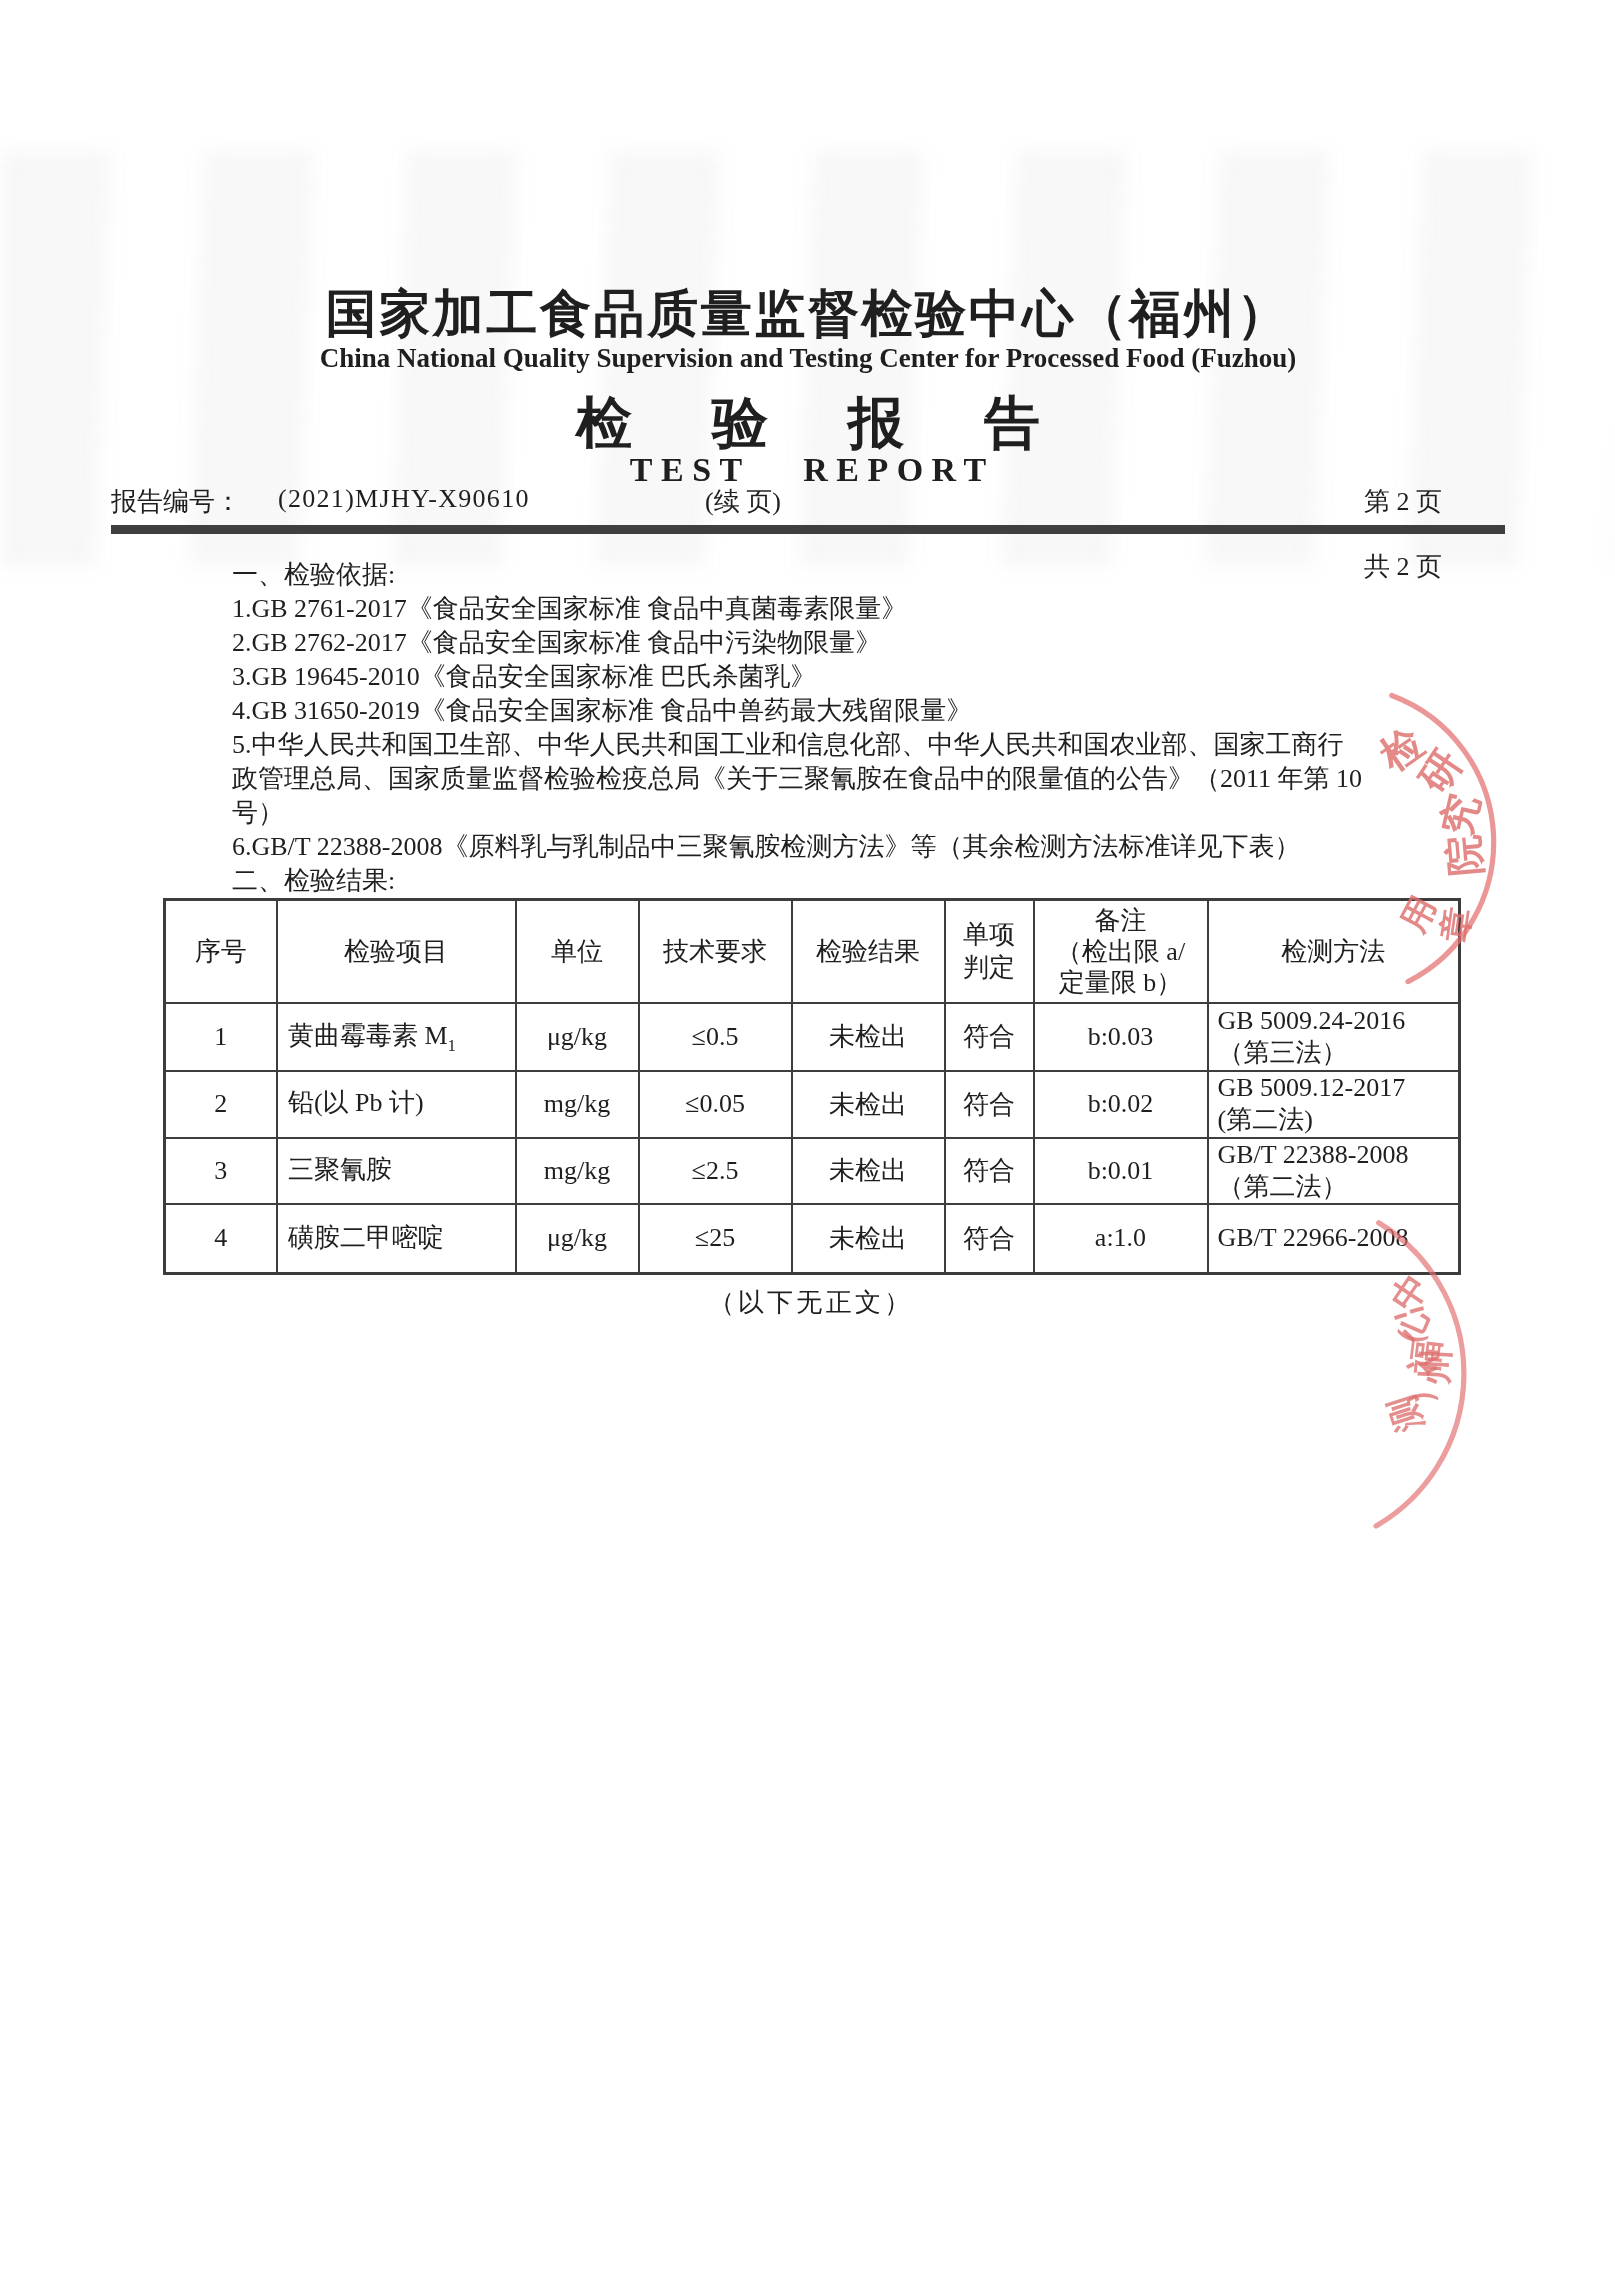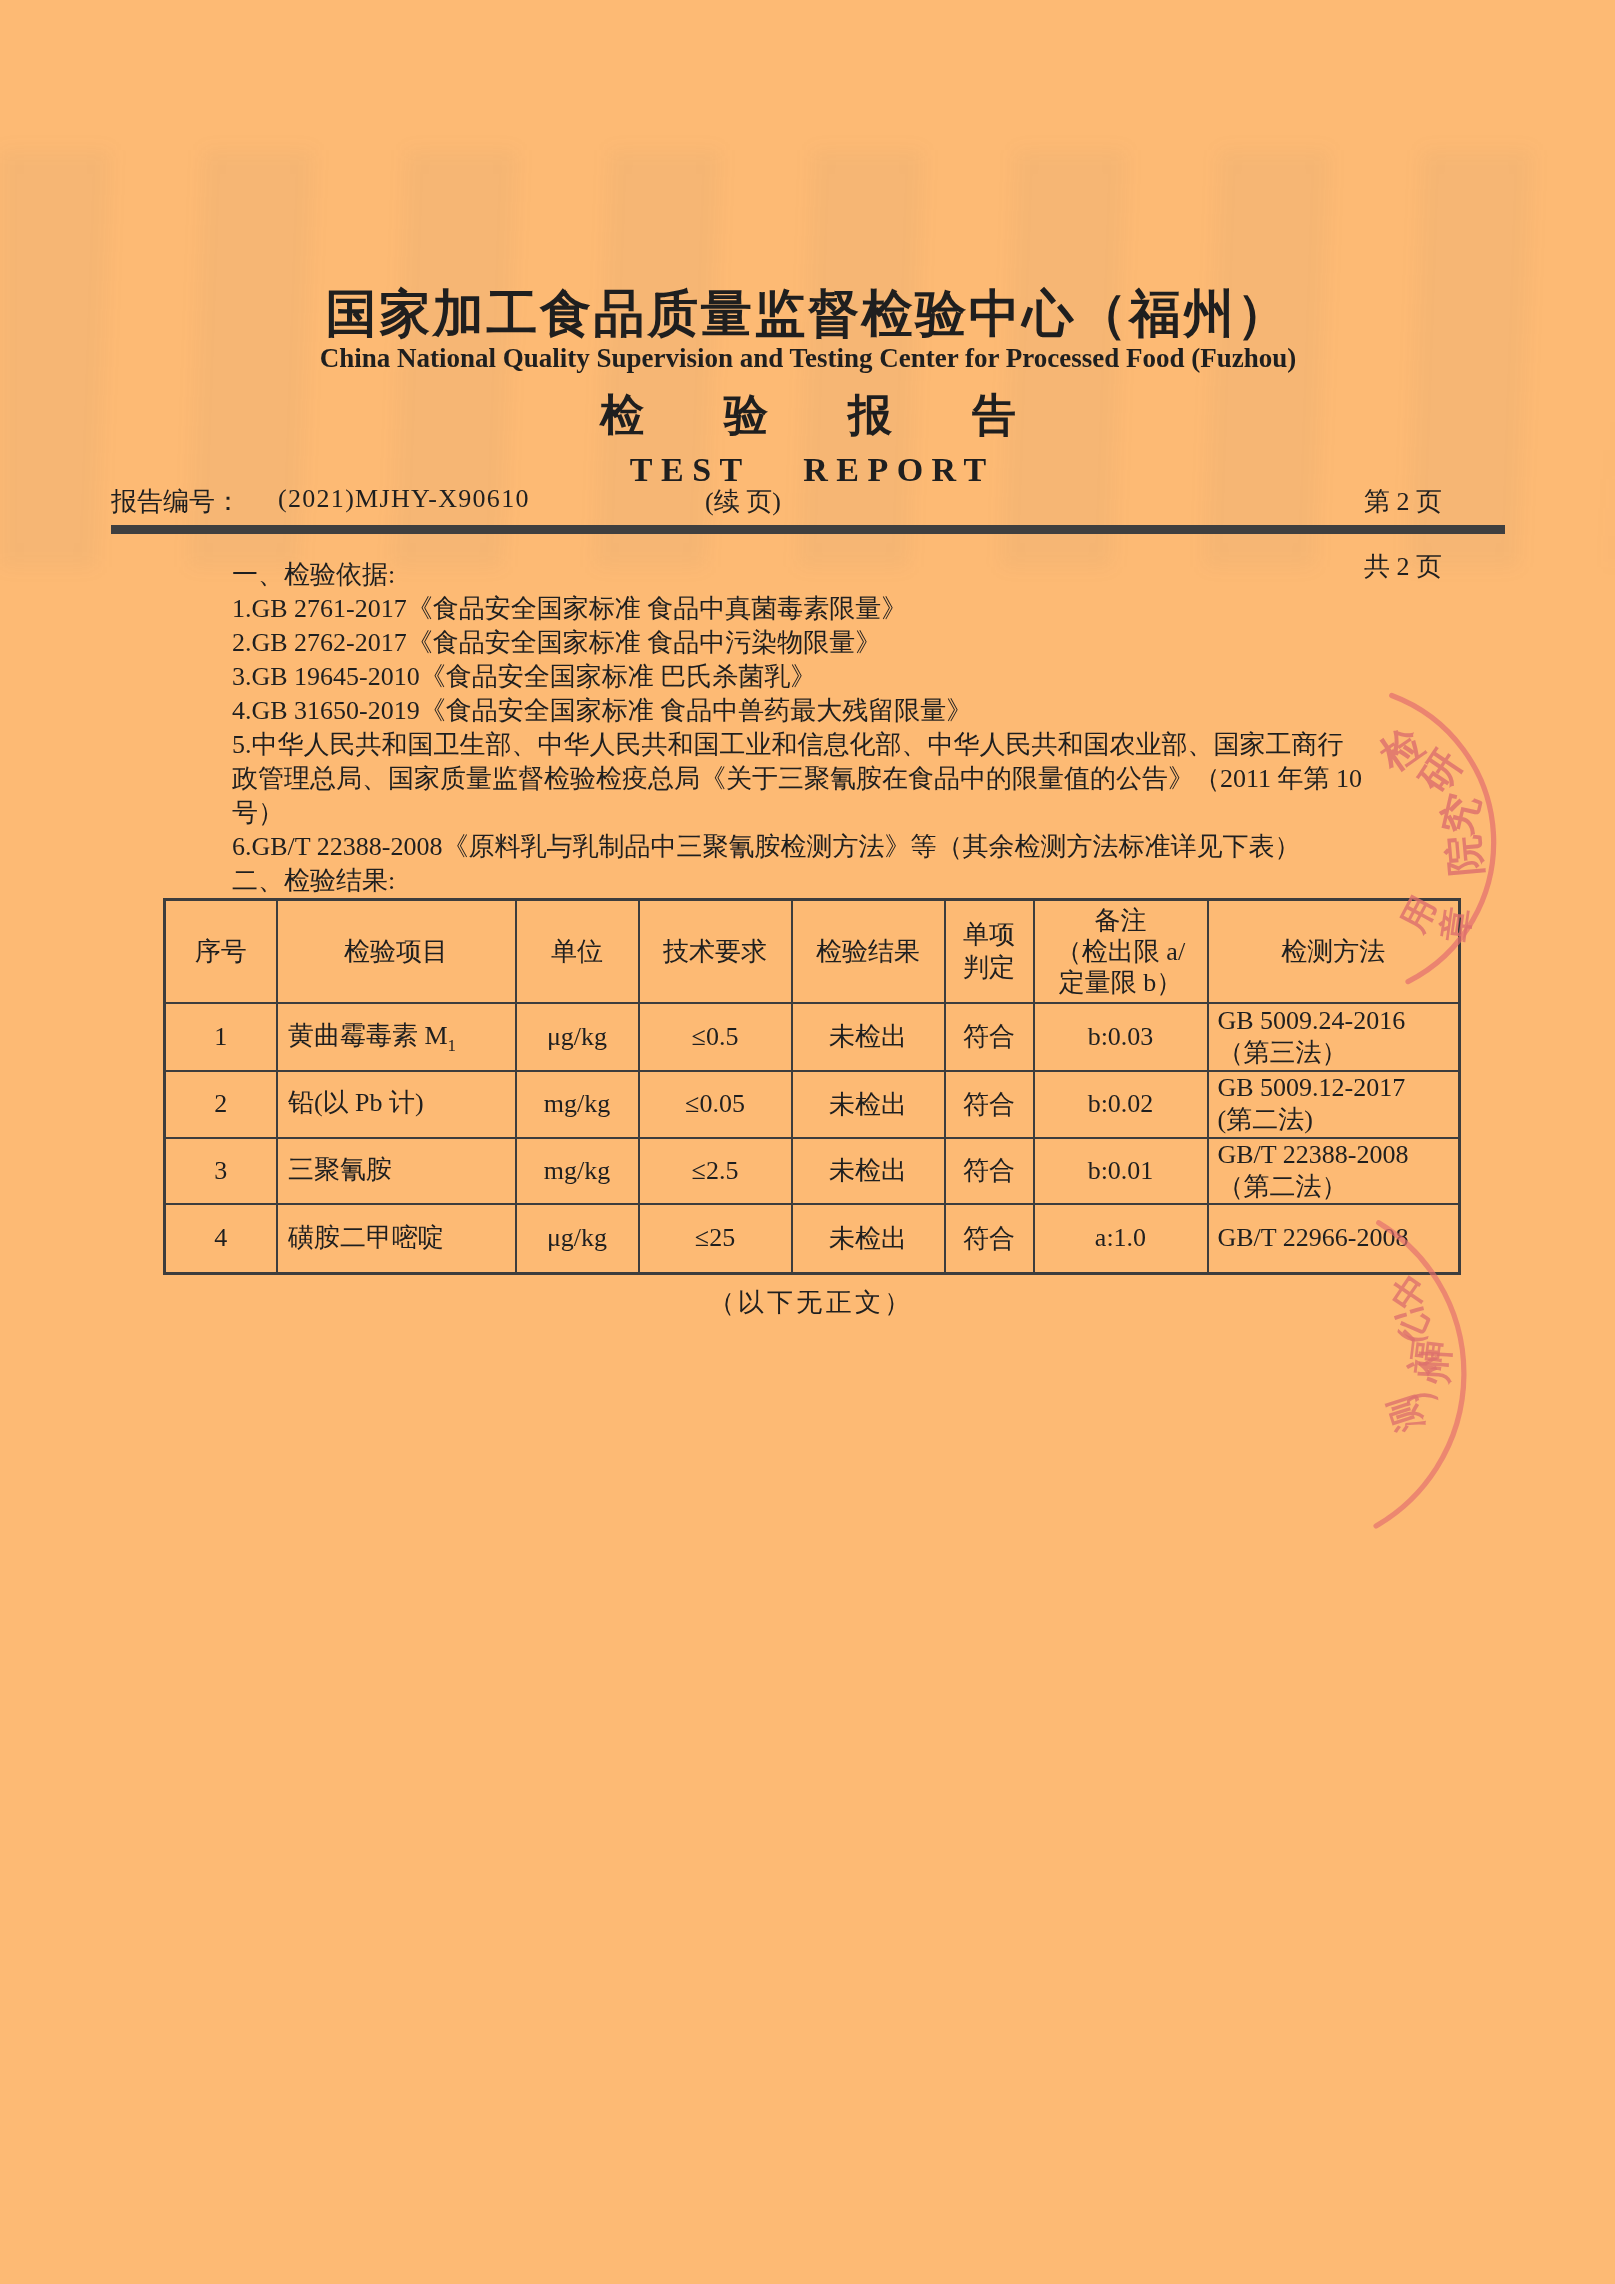--- a/index.html
+++ b/index.html
@@ -1,36 +1,36 @@
 <!DOCTYPE html>
 <html style="font-size:10.4px"><head>
 <meta charset="utf-8">
 <style>
   html,body{margin:0;padding:0;background:#888;}
   .page{
-    position:relative;width:1616px;height:2284px;background:#fdba74;
+    position:relative;width:1616px;height:2284px;background:#ffffff;
     overflow:hidden;font-family:"Liberation Serif","DejaVu Serif",serif;
     color:#1f1f1f;
   }
   .watermark{
     position:absolute;top:150px;left:0;width:100%;height:417px;
     background:repeating-linear-gradient(92deg, rgba(110,110,110,0.05) 0 111px, rgba(255,255,255,0) 111px 203px);
     filter:blur(9px);
   }
   .org-cn{
     position:absolute;top:280px;left:0;right:0;text-align:center;
     font-size:51px;font-weight:700;letter-spacing:2.6px;white-space:nowrap;
   }
   .org-en{
     position:absolute;top:343px;left:0;right:0;text-align:center;
     font-size:27px;font-weight:700;white-space:nowrap;
   }
   .report-cn{
     position:absolute;top:386px;left:0;right:0;text-align:center;
-    font-size:44px;font-weight:700;letter-spacing:80px;text-indent:80px;white-space:nowrap;
+    font-size:56px;font-weight:700;letter-spacing:80px;text-indent:80px;white-space:nowrap;
   }
   .report-en{
     position:absolute;top:451px;left:0;right:0;text-align:center;
     font-size:34px;font-weight:700;letter-spacing:8.5px;word-spacing:36px;text-indent:8.5px;white-space:nowrap;
   }
   .meta-row{position:absolute;top:484px;left:111px;width:1394px;height:37px;font-size:26px;}
   .meta-label{position:absolute;left:0;top:0;}
   .meta-value{position:absolute;left:167px;top:0;letter-spacing:1.3px;}
   .meta-center{position:absolute;left:594px;top:0;}
   .meta-right{position:absolute;right:63px;top:0;display:flex;gap:30px;white-space:nowrap;flex-direction:column;}

